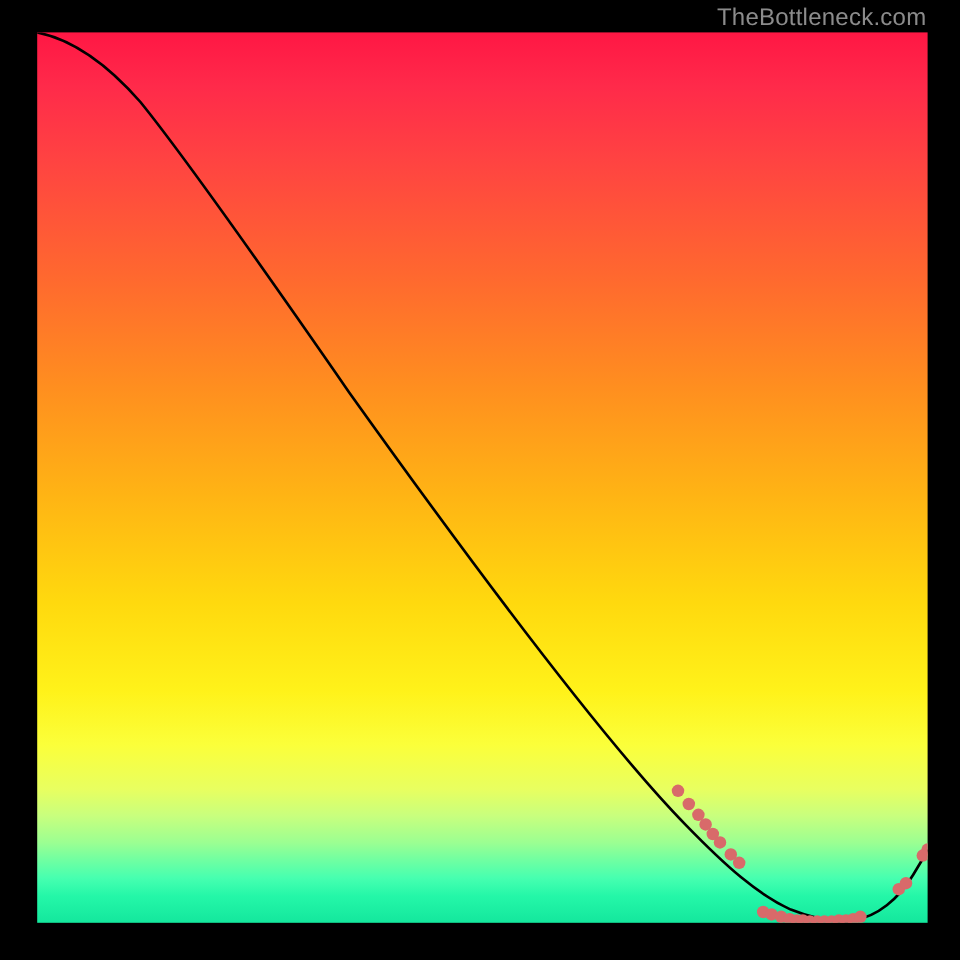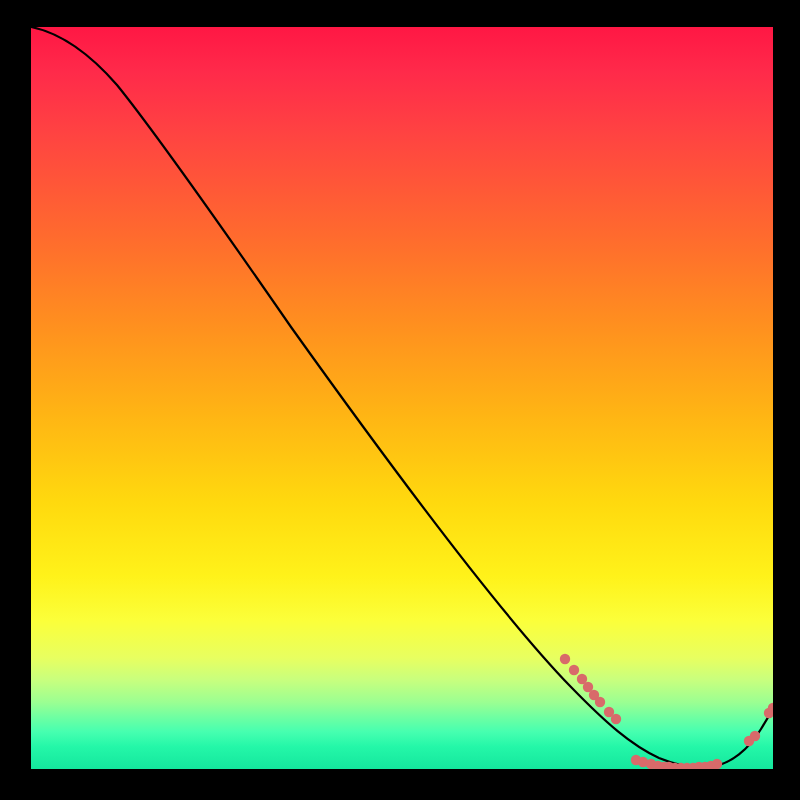--- a/index.html
+++ b/index.html
@@ -105,13 +105,14 @@
         <circle cx="686" cy="737" r="5.2"></circle>
 
         <circle cx="718" cy="714" r="5.2"></circle>
         <circle cx="724" cy="709" r="5.2"></circle>
         <circle cx="738" cy="686" r="5.2"></circle>
         <circle cx="742" cy="681" r="5.2"></circle>
       </g>
     </svg>
   </div>
 
+  <div class="watermark">TheBottleneck.com</div>
 </div>
 
 </body></html>

